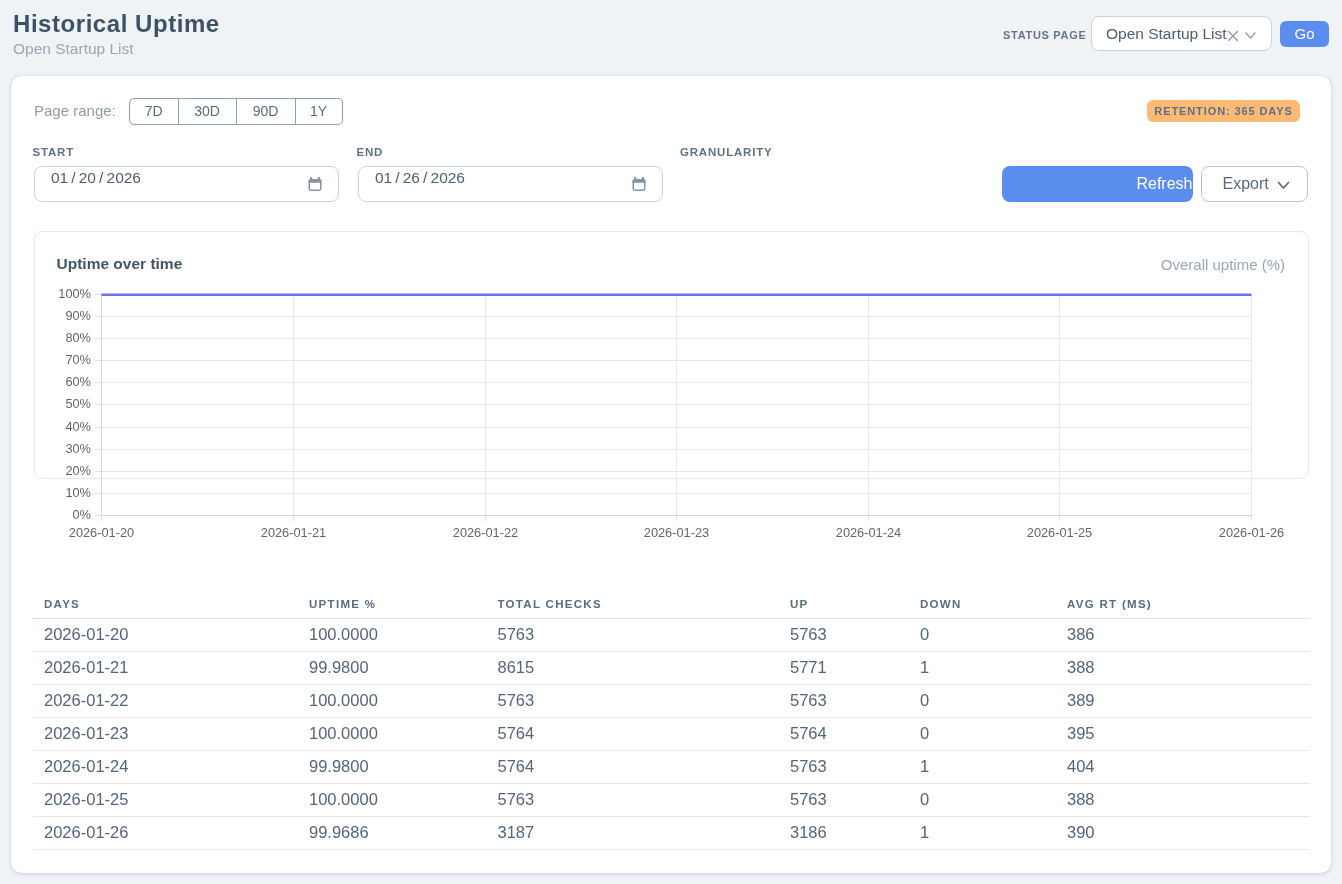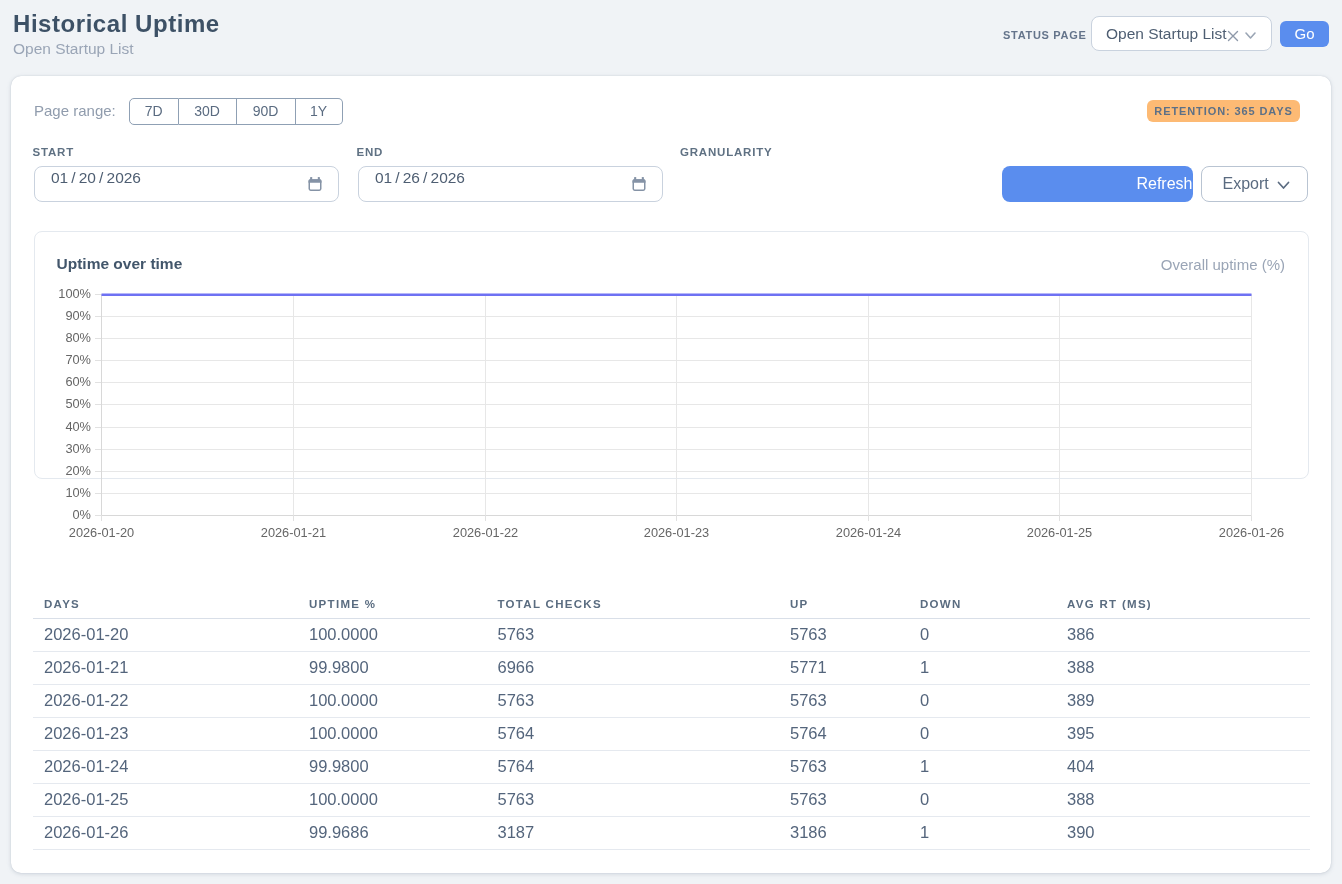--- a/index.html
+++ b/index.html
@@ -194,21 +194,21 @@
         <span class="c1">2026-01-20</span>
         <span class="c2">100.0000</span>
         <span class="c3">5763</span>
         <span class="c4">5763</span>
         <span class="c5">0</span>
         <span class="c6">386</span>
       </div>
     <div class="trow">
         <span class="c1">2026-01-21</span>
         <span class="c2">99.9800</span>
-        <span class="c3">6966</span>
+        <span class="c3">8615</span>
         <span class="c4">5771</span>
         <span class="c5">1</span>
         <span class="c6">388</span>
       </div>
     <div class="trow">
         <span class="c1">2026-01-22</span>
         <span class="c2">100.0000</span>
         <span class="c3">5763</span>
         <span class="c4">5763</span>
         <span class="c5">0</span>

